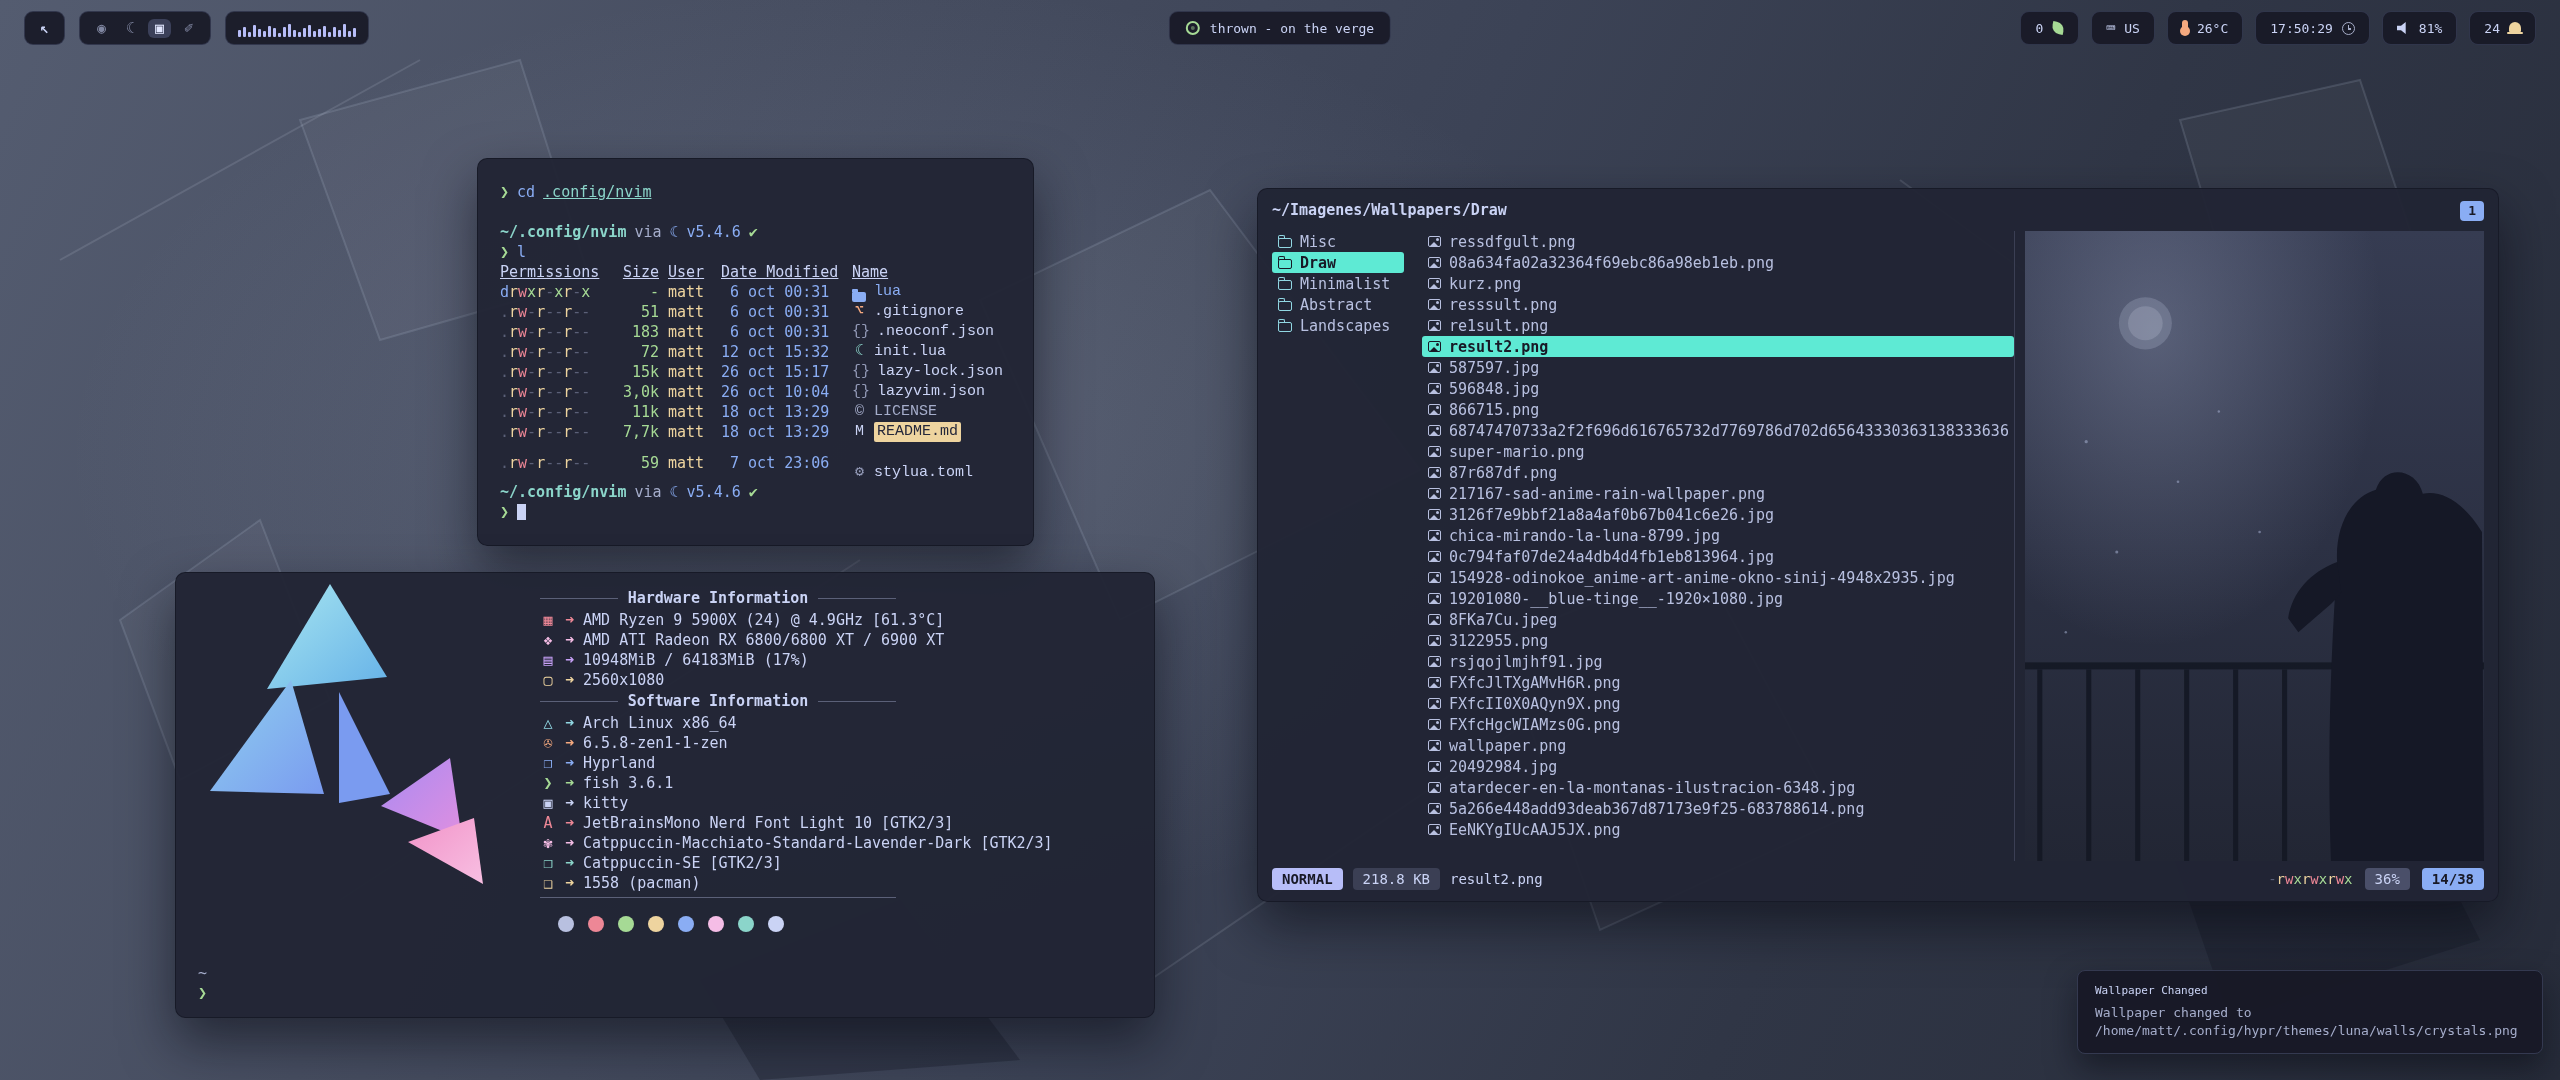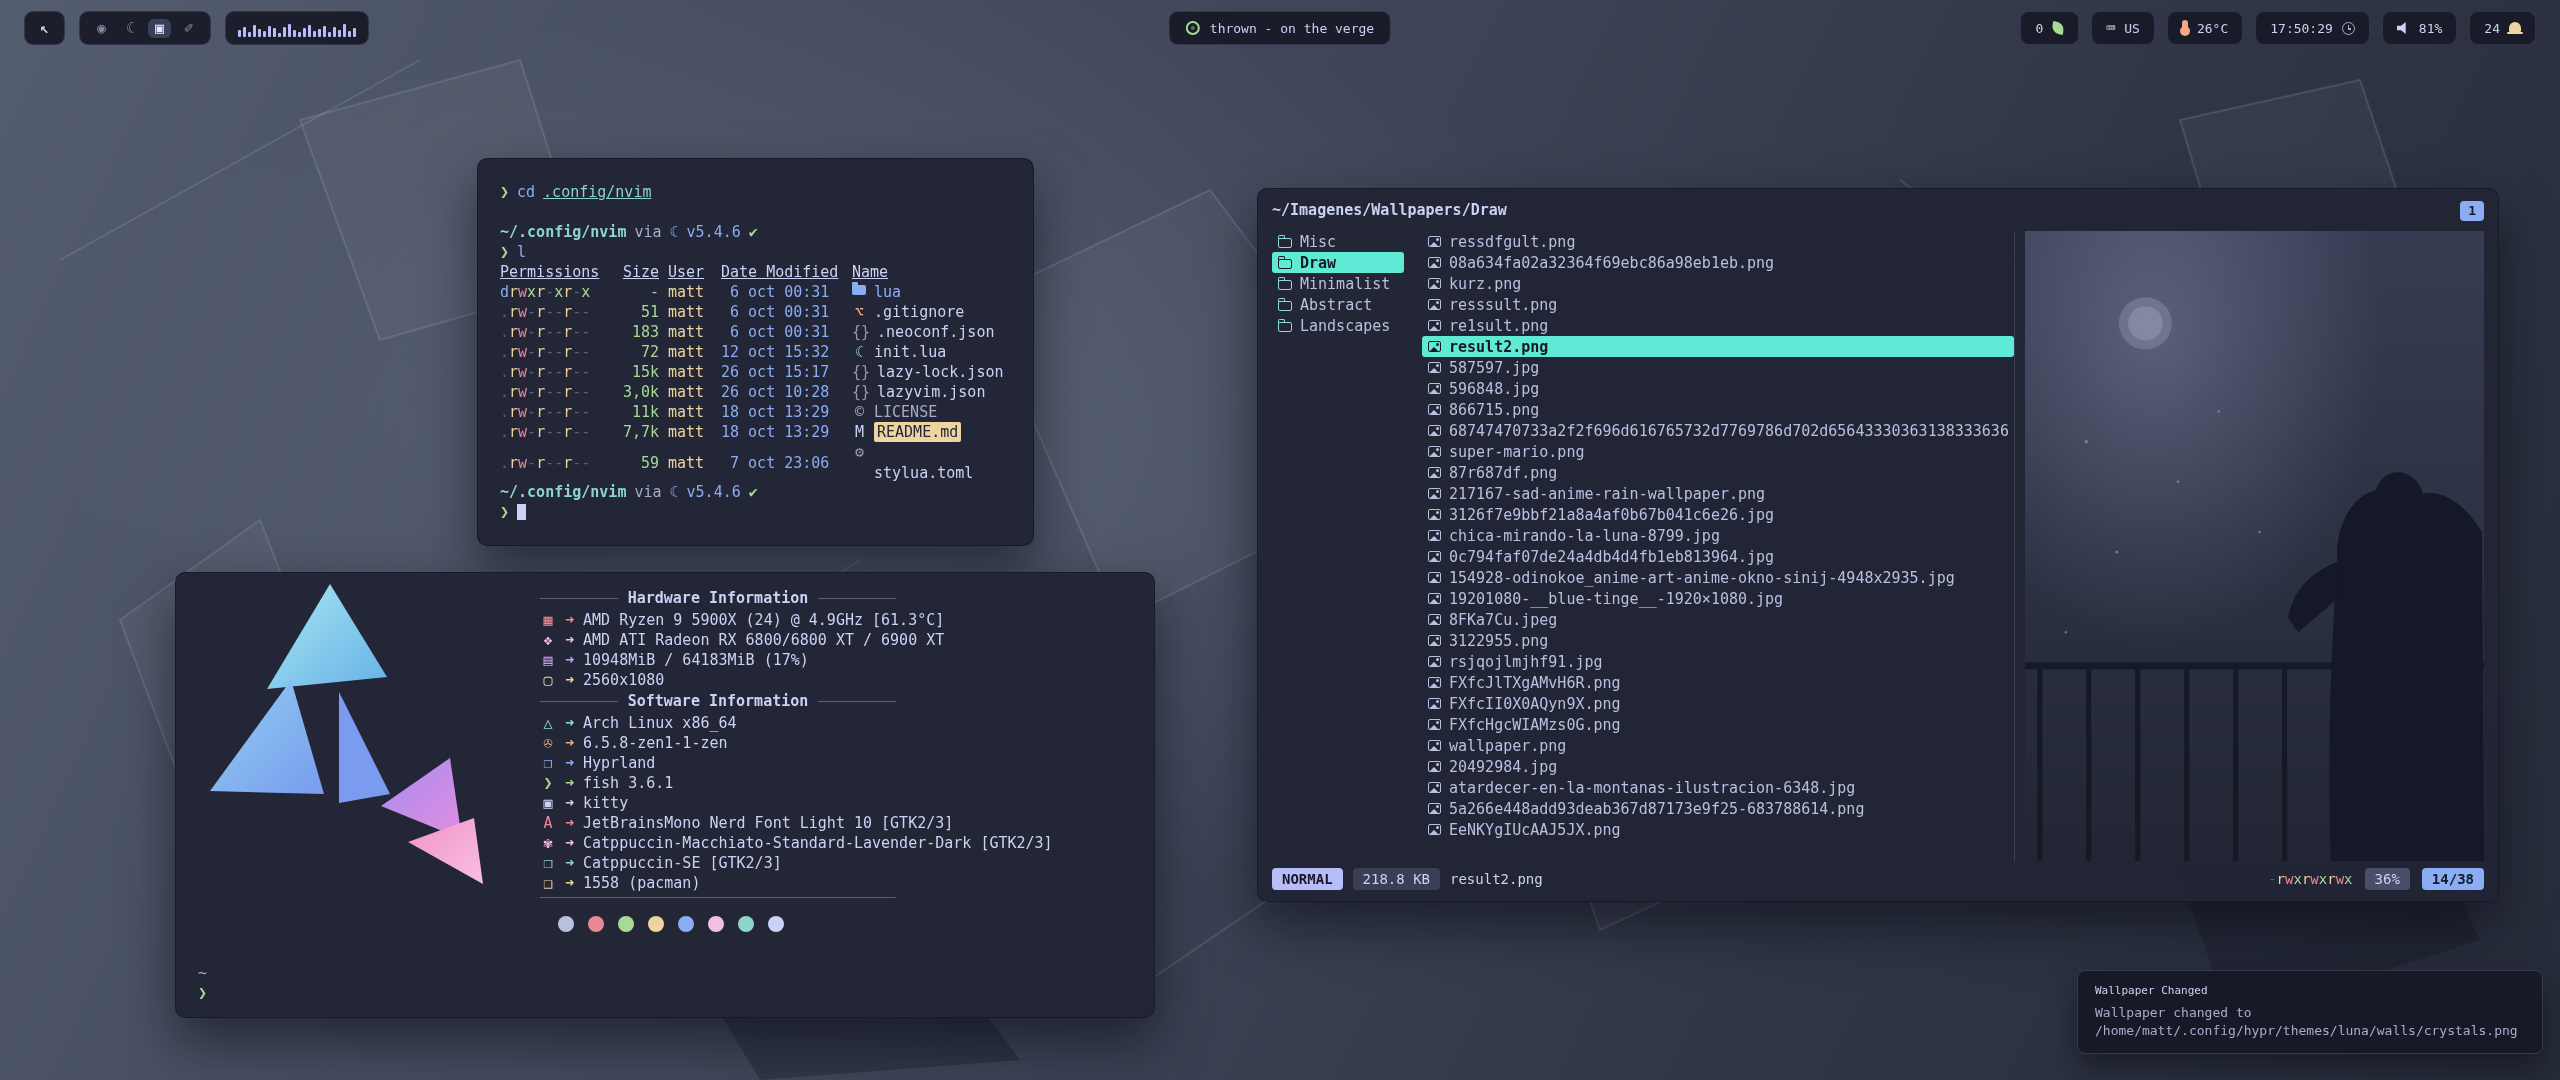--- a/index.html
+++ b/index.html
@@ -51,21 +51,21 @@
   }
 
   
   .terminal { left:477px; top:158px; width:557px; height:388px; padding:23px 22px; font-size:15px; line-height:20px; }
   .tline { height:20px; display:flex; gap:8px; align-items:center; white-space:pre; }
   .green { color:#a6da95; } .blue { color:#8aadf4; } .teal { color:#8bd5ca; }
   .yellow { color:#eed49f; } .dim { color:#a5adcb; }
   .b { font-weight:bold; } .ul { text-decoration:underline; } .tr { text-align:right; } .pre { white-space:pre; }
   .lsgrid { display:grid; grid-template-columns:104px 46px 44px 122px auto; column-gap:9px; height:20px; align-items:center; }
   .lshead { color:#cad3f5; }
-  .namecell { display:flex; gap:7px; align-items:flex-start; }
+  .namecell { display:flex; gap:7px; align-items:flex-end;font-family:Liberation Mono, monospace; }
   .fticon { display:inline-block; min-width:15px; text-align:center; }
   .fticon.ico-folder { min-width:0; width:14px; height:10px; background:currentColor; border-radius:1px 2px 2px 2px; position:relative; margin:3px 1px 0 0; }
   .fticon.ico-folder::before { content:""; position:absolute; top:-3px; left:0; width:6px; height:3px; background:currentColor; border-radius:1px 1px 0 0; }
   .hl { background:#eed49f; padding:0 3px; border-radius:2px; }
   .cursor { display:inline-block; width:9px; height:16px; background:#cad3f5; }
 
   
   .fetch { left:175px; top:572px; width:980px; height:446px; font-size:15px; }
   .fetch-logo { position:absolute; left:22px; top:8px; }
   .fetch-info { position:absolute; left:364px; top:14px; right:24px; }
@@ -298,21 +298,21 @@
         <span class="namecell">
           <span class="fticon" style="color: rgb(147, 154, 183);">{}</span>
           <span style="color: rgb(202, 211, 245);">lazy-lock.json</span>
         </span>
       </div>
 
       <div class="lsgrid">
         <span><span style="color:#5b6078">.</span><span style="color:#eed49f">r</span><span style="color:#ed8796">w</span><span style="color:#5b6078">-</span><span style="color:#eed49f">r</span><span style="color:#5b6078">-</span><span style="color:#5b6078">-</span><span style="color:#eed49f">r</span><span style="color:#5b6078">-</span><span style="color:#5b6078">-</span></span>
         <span class="green tr">3,0k</span>
         <span class="yellow">matt</span>
-        <span class="blue pre">26 oct 10:28</span>
+        <span class="blue pre">26 oct 10:04</span>
         <span class="namecell">
           <span class="fticon" style="color: rgb(147, 154, 183);">{}</span>
           <span style="color: rgb(202, 211, 245);">lazyvim.json</span>
         </span>
       </div>
 
       <div class="lsgrid">
         <span><span style="color:#5b6078">.</span><span style="color:#eed49f">r</span><span style="color:#ed8796">w</span><span style="color:#5b6078">-</span><span style="color:#eed49f">r</span><span style="color:#5b6078">-</span><span style="color:#5b6078">-</span><span style="color:#eed49f">r</span><span style="color:#5b6078">-</span><span style="color:#5b6078">-</span></span>
         <span class="green tr">11k</span>
         <span class="yellow">matt</span>

